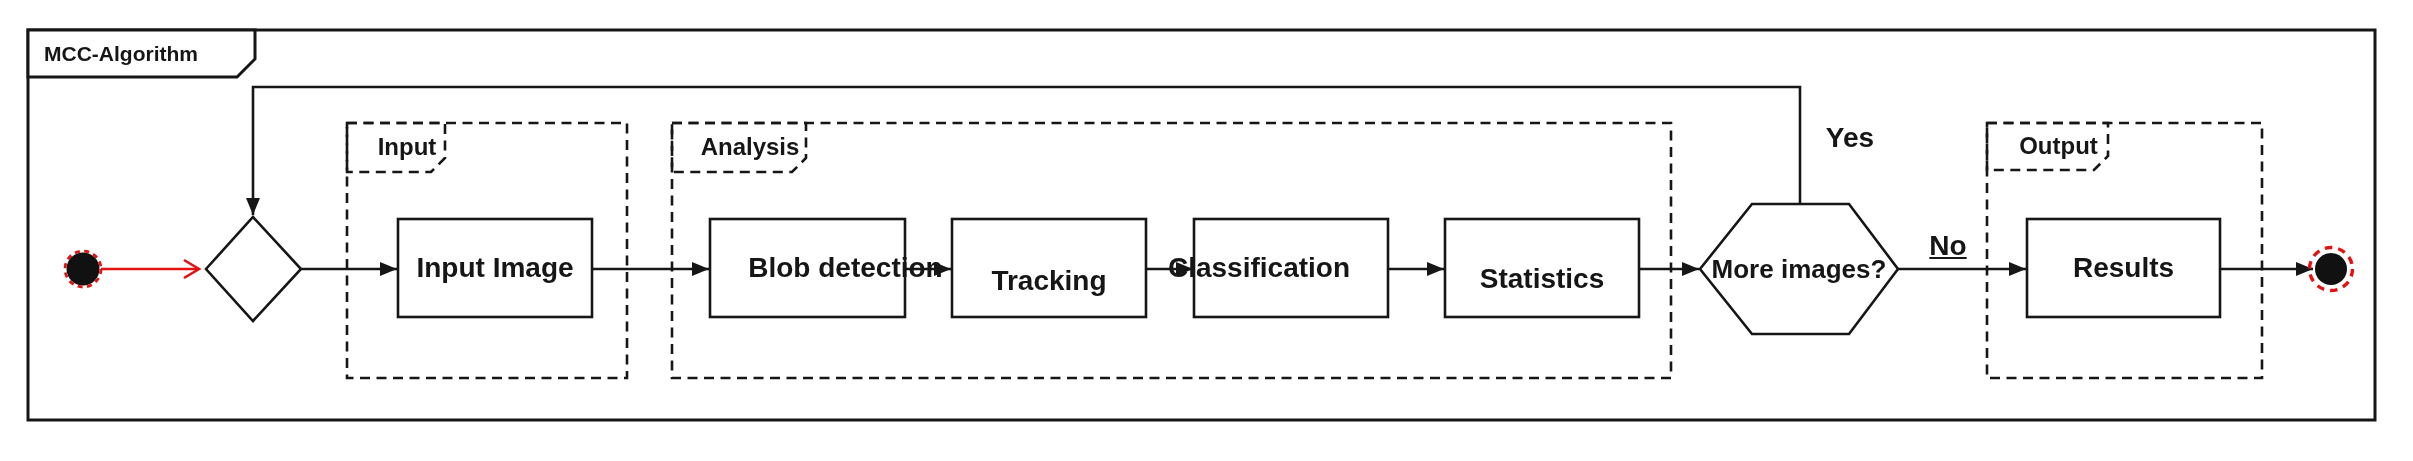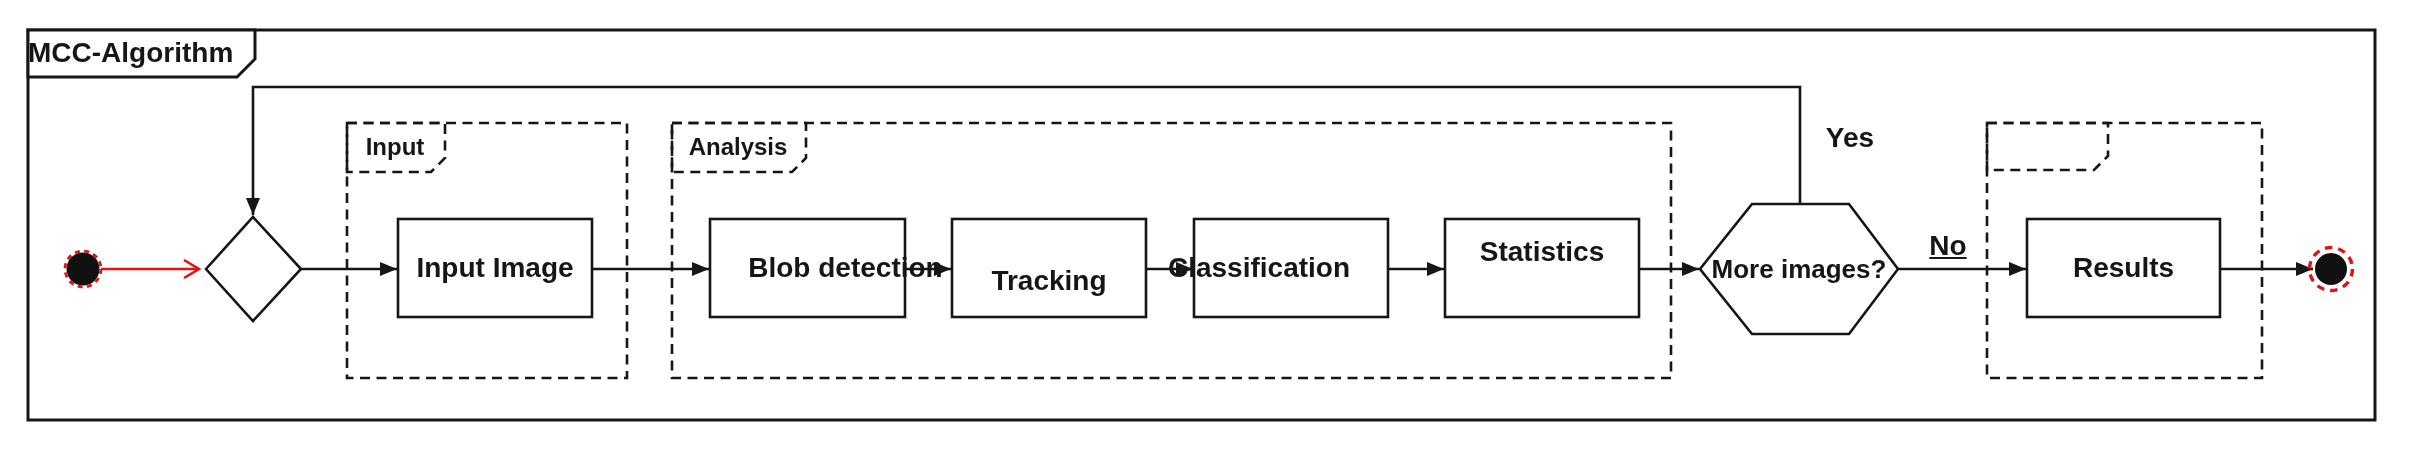--- a/index.html
+++ b/index.html
@@ -27,23 +27,24 @@
     display: flex;
     align-items: center;
     justify-content: center;
     color: #161616;
     font-weight: bold;
     white-space: nowrap;
     line-height: 1;
   }
   .lbl.title {
     justify-content: flex-start;
-    font-size: 28px;
+    padding-left: 16px;
+    font-size: 21px;
   }
-  .lbl.group-label { font-size: 24px; }
+  .lbl.group-label { font-size: 24px; padding-left: 12px; }
   .lbl.box-label   { font-size: 28px; }
   .lbl.hex-label   { font-size: 26px; }
   .lbl.branch-label{ font-size: 28px; }
 
   
   .stroke       { stroke: #161616; stroke-width: 2.6; fill: none; }
   .stroke-thick { stroke: #161616; stroke-width: 3;   fill: none; }
   .whitefill    { fill: #ffffff; }
   .dashed       { stroke-dasharray: 10 6.5; }
   .node-fill    { fill: #111111; }
@@ -104,26 +105,27 @@
     <circle class="red-dash-s" cx="83" cy="269" r="18"></circle>
 
     <circle class="node-fill" cx="2331" cy="269" r="16"></circle>
     <circle class="red-dash-e" cx="2331" cy="269" r="21.5"></circle>
   </svg>
 
   <div class="lbl title" style="left:28px; top:30px; width:225px; height:46px;">MCC-Algorithm</div>
 
   <div class="lbl group-label" style="left:347px; top:123px; width:96px; height:48px;">Input</div>
   <div class="lbl group-label" style="left:672px; top:123px; width:132px; height:48px;">Analysis</div>
+  <div class="lbl group-label" style="left:1987px; top:123px; width:119px; height:46px;">Output</div>
 
   <div class="lbl box-label" style="left:398px; top:219px; width:194px; height:98px;">Input Image</div>
   <div class="lbl box-label" style="left:748px; top:219px; width:195px; height:98px;">Blob detection</div>
   <div class="lbl box-label" style="left:952px; top:219px; width:194px; height:123px;">Tracking</div>
   <div class="lbl box-label" style="left:1162px; top:219px; width:194px; height:98px;">Classification</div>
-  <div class="lbl box-label" style="left:1445px; top:203px; width:194px; height:98px;">Statistics</div>
+  <div class="lbl box-label" style="left:1445px; top:230px; width:194px; height:98px;">Statistics</div>
   <div class="lbl box-label" style="left:2027px; top:219px; width:193px; height:98px;">Results</div>
 
   <div class="lbl hex-label" style="left:1700px; top:204px; width:198px; height:130px;">More images?</div>
 
   <div class="lbl branch-label" style="left:1812px; top:122px; width:76px; height:32px;">Yes</div>
   <div class="lbl branch-label" style="left:1910px; top:230px; width:76px; height:32px;text-decoration:underline;">No</div>
 
 </div>
 
 </body></html>

